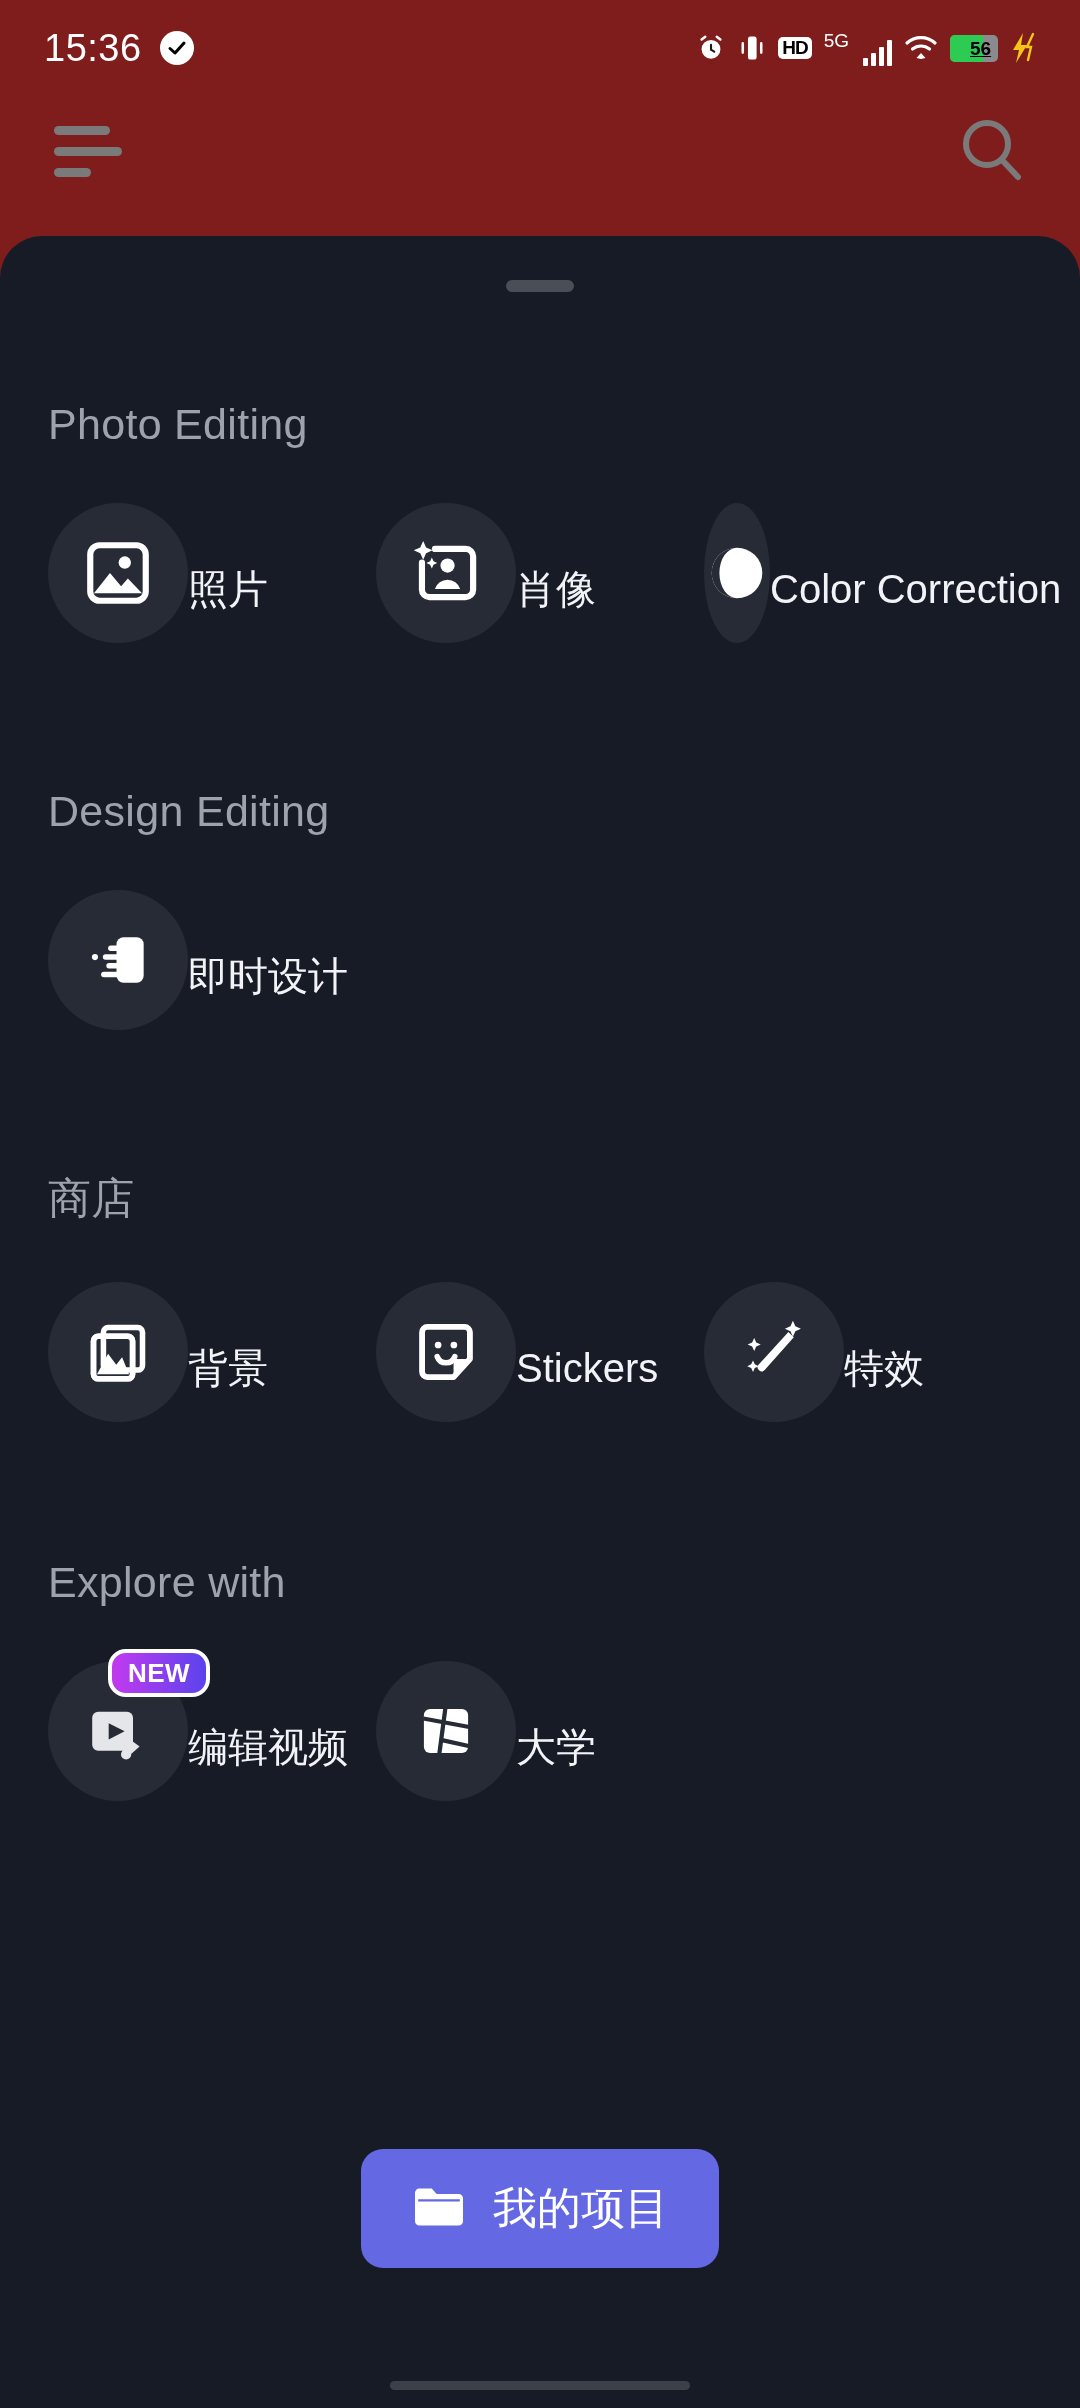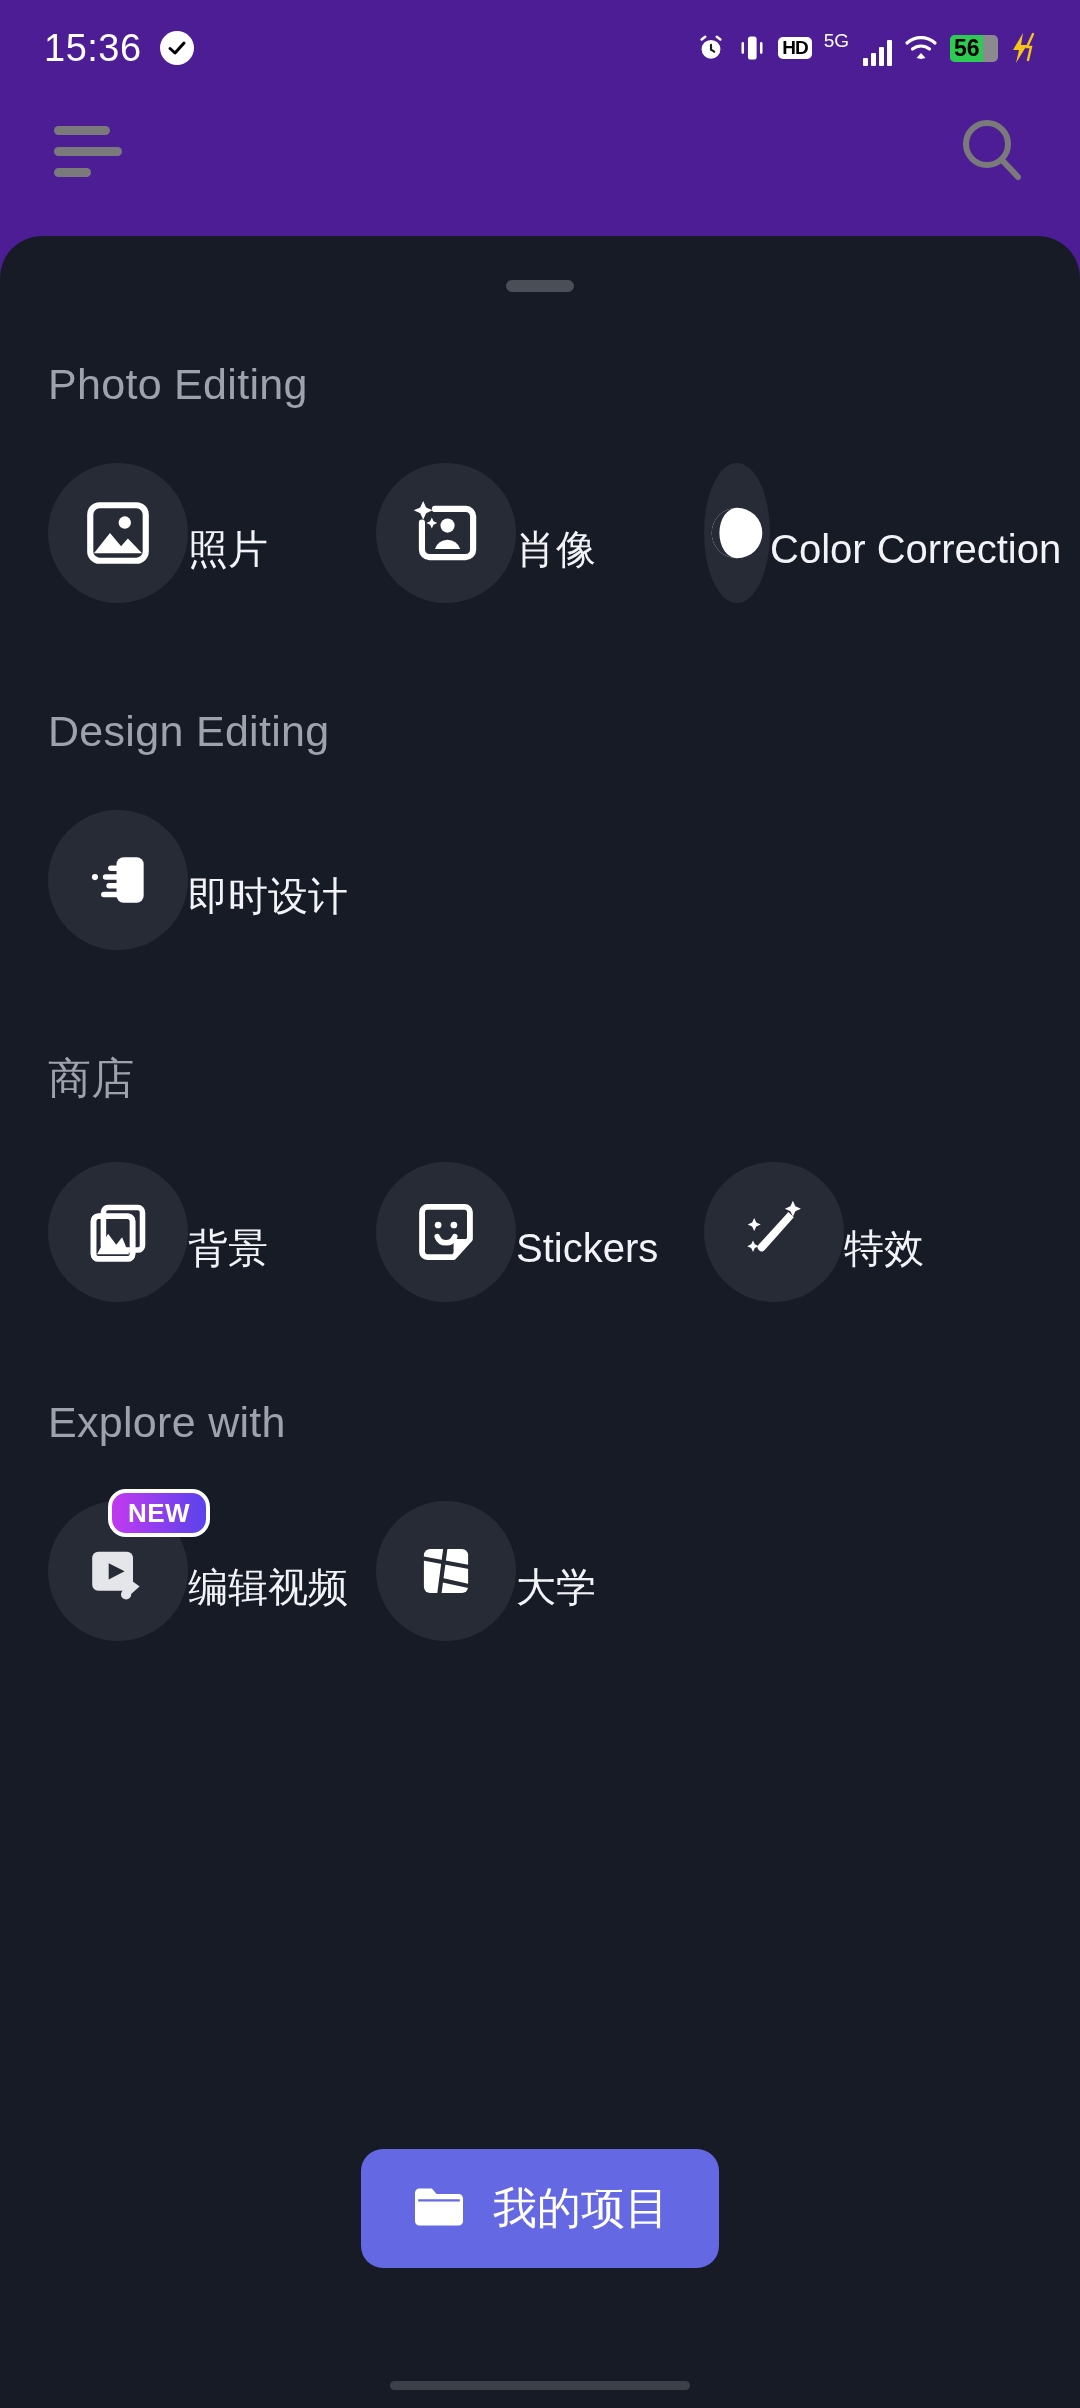--- a/index.html
+++ b/index.html
@@ -2,21 +2,21 @@
 <html><head>
 <meta charset="utf-8">
 <style>
   * { margin:0; padding:0; box-sizing:border-box; }
   html, body {
     width:1080px; height:2408px;
     background:#000;
     font-family:"Liberation Sans", "DejaVu Sans", sans-serif;
     overflow:hidden;
   }
-  .phone { position:relative; width:1080px; height:2408px; background:#4c1d95; }
+  .phone { position:relative; width:1080px; height:2408px; background:#7f1d1d; }
 
   
   .statusbar {
     position:absolute; top:0; left:0; width:1080px; height:96px;
     display:flex; align-items:center; justify-content:space-between;
     padding:0 44px;
   }
   .sb-left { display:flex; align-items:center; gap:18px; }
   .sb-clock { color:#fff; font-size:38px; letter-spacing:.5px; }
   .sb-check {
@@ -38,22 +38,22 @@
   .bars i:nth-child(1){height:8px}
   .bars i:nth-child(2){height:13px}
   .bars i:nth-child(3){height:19px}
   .bars i:nth-child(4){height:26px}
   .battery {
     position:relative; width:48px; height:27px; border-radius:5px;
     background:#8a8a8f; overflow:hidden; display:flex; align-items:center;
   }
   .battery .fill { position:absolute; left:0; top:0; bottom:0; width:68%; background:#2ecb53; }
   .battery .pct {
-    position:relative; color:#000; font-size:23px; font-weight:bold;
-    z-index:2; padding-left:4px; line-height:1;
+    position:relative; color:#000; font-size:19px; font-weight:bold;
+    z-index:2; padding-left:20px; line-height:1;text-decoration:underline;
   }
 
   
   .topnav {
     position:absolute; top:96px; left:0; width:1080px; height:110px;
   }
   .hamburger {
     position:absolute; left:54px; top:30px;
     display:flex; flex-direction:column; gap:12px;
   }
@@ -67,21 +67,21 @@
   .sheet {
     position:absolute; left:0; top:236px; width:1080px; height:2172px;
     background:#171b25; border-radius:42px 42px 0 0;
   }
   .grabber {
     position:absolute; left:50%; transform:translateX(-50%); top:44px;
     width:68px; height:12px; border-radius:6px; background:#4a4e57;
   }
   .section { padding:0 48px; }
   .section-title {
-    color:#9ea2ad; font-size:43px; font-weight:400; letter-spacing:.3px;
+    color:#9ea2ad; font-size:43px; font-weight:400; letter-spacing:.3px;margin-top:40px;
   }
   .grid {
     display:flex; align-items:flex-start;
     margin-top:54px;
   }
   .cell {
     width:calc(100% / 3); display:flex; flex-direction:row;
     align-items:center;
   }
   .cell.empty { visibility:hidden; }

